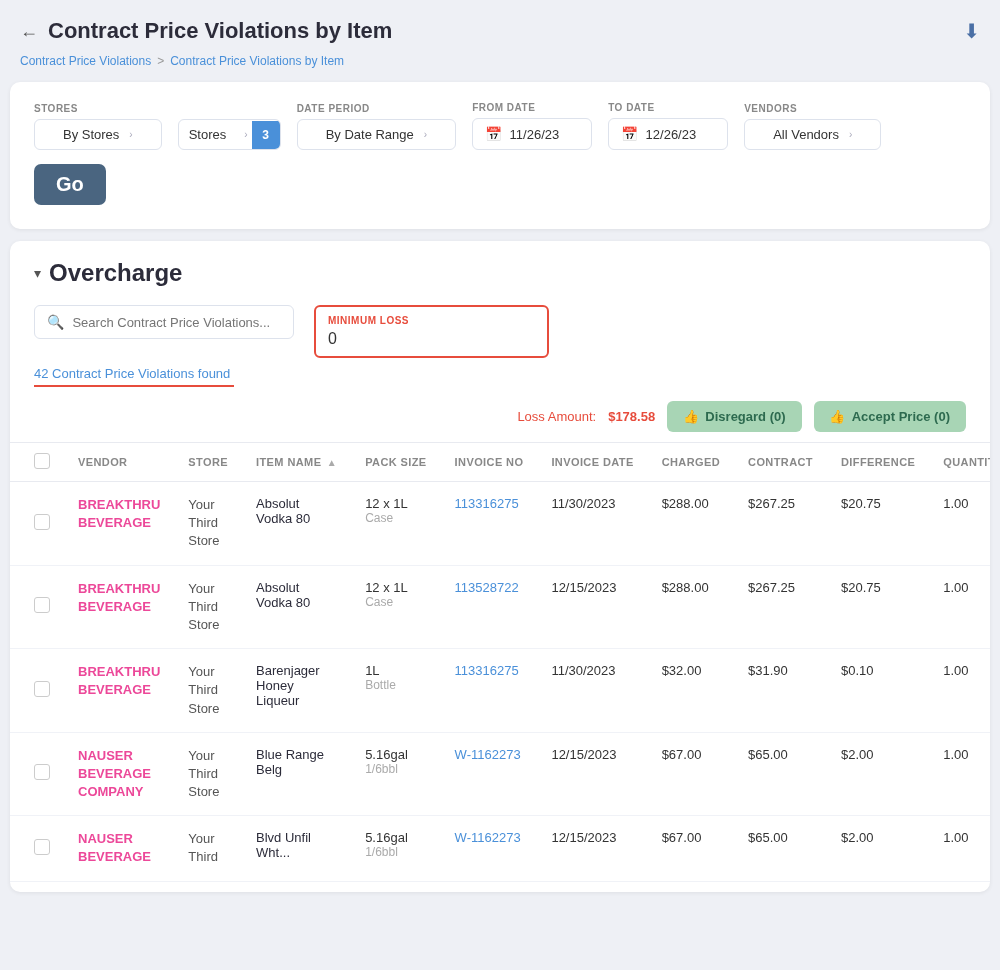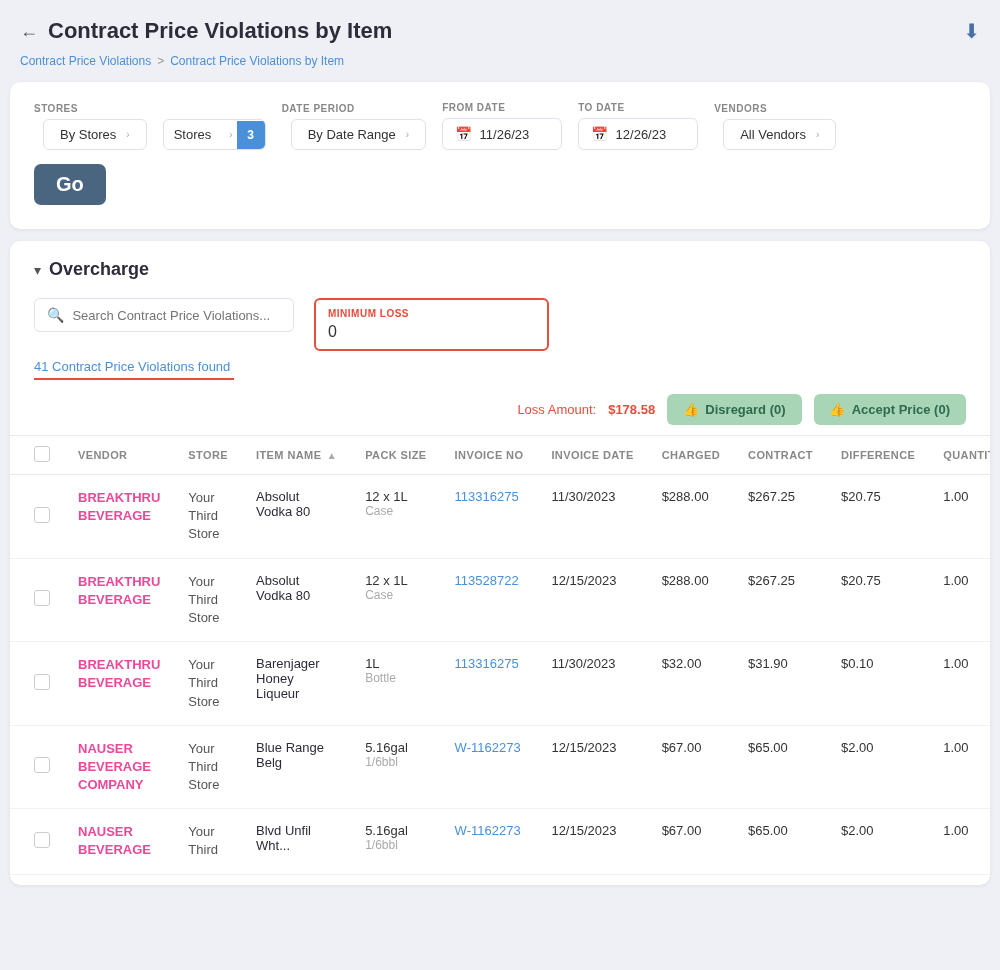--- a/index.html
+++ b/index.html
@@ -93,27 +93,26 @@
       color: #888;
       letter-spacing: 0.5px;
       text-transform: uppercase;
     }
     .filter-select {
       display: flex;
       align-items: center;
       gap: 6px;
       border: 1.5px solid #dde2ec;
       border-radius: 6px;
-      padding: 7px 16px;
+      padding: 7px 28px;
       background: #fff;
       cursor: pointer;
       min-width: 100px;
       font-size: 13px;
       color: #333;
-      margin-left: 9px;
     }
     .filter-select-with-badge {
       display: flex;
       align-items: center;
       gap: 0;
       border: 1.5px solid #dde2ec;
       border-radius: 6px;
       background: #fff;
       cursor: pointer;
       overflow: hidden;
@@ -177,21 +176,21 @@
     }
 
     
     .section-header {
       padding: 18px 24px 0 24px;
       display: flex;
       align-items: center;
       gap: 8px;
     }
     .section-title {
-      font-size: 18px;
+      font-size: 24px;
       font-weight: 600;
       color: #2c2c3a;
     }
     .section-chevron {
       font-size: 14px;
       color: #555;
     }
 
     
     .search-filter-row {
@@ -483,21 +482,21 @@
         <span class="search-icon-sym">🔍</span>
         <input class="search-input" type="text" placeholder="Search Contract Price Violations..." style="">
       </div>
       <div class="min-loss-group">
         <span class="min-loss-label">MINIMUM LOSS</span>
         <input class="min-loss-input" type="text" value="0" style="">
       </div>
     </div>
 
     <div class="violations-count-row">
-      <span class="violations-count">41 Contract Price Violations found</span>
+      <span class="violations-count">42 Contract Price Violations found</span>
       <div class="violations-underline"></div>
     </div>
 
     <div class="loss-amount-row">
       <span class="loss-amount-label">Loss Amount:</span>
       <span class="loss-amount-value">$178.58</span>
       <button class="disregard-btn">
         <span>👍</span>
         <span>Disregard (0)</span>
       </button>

